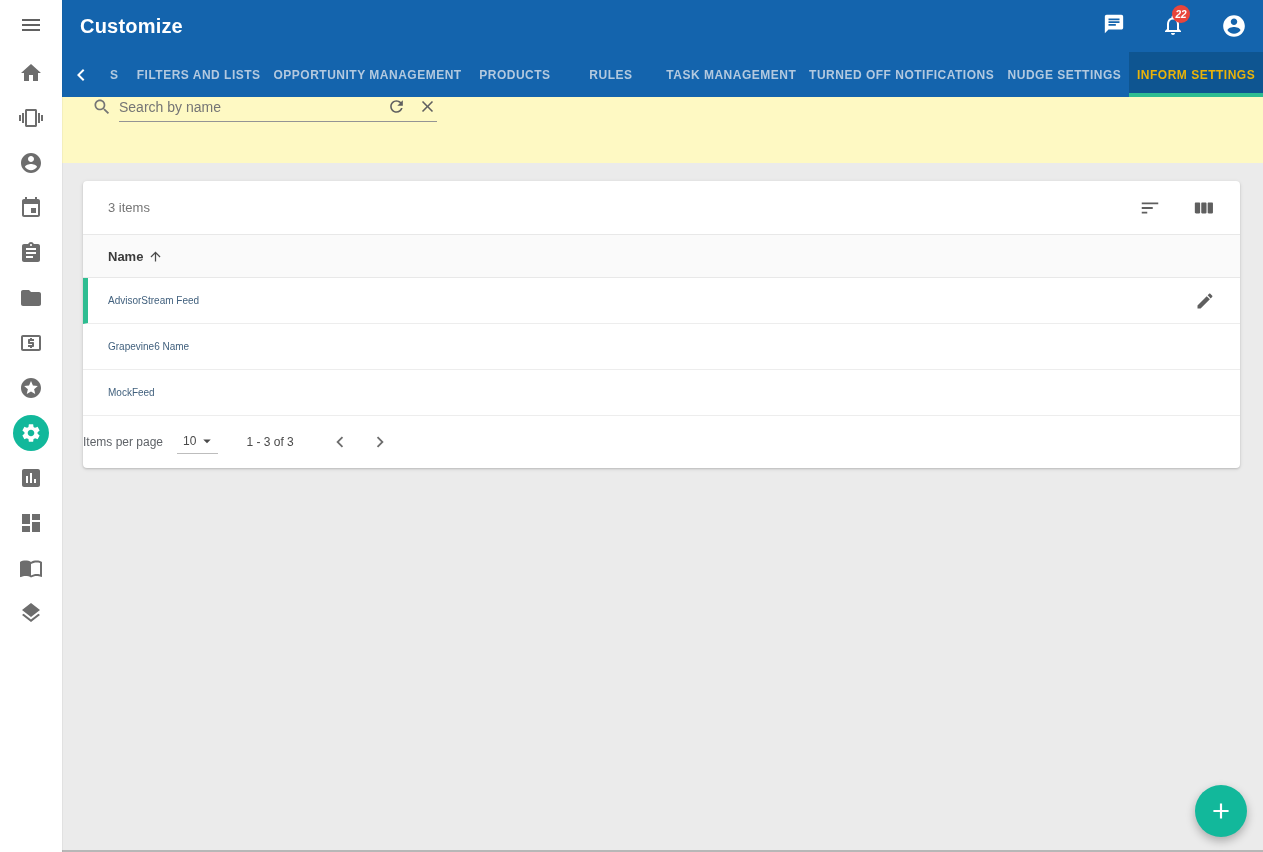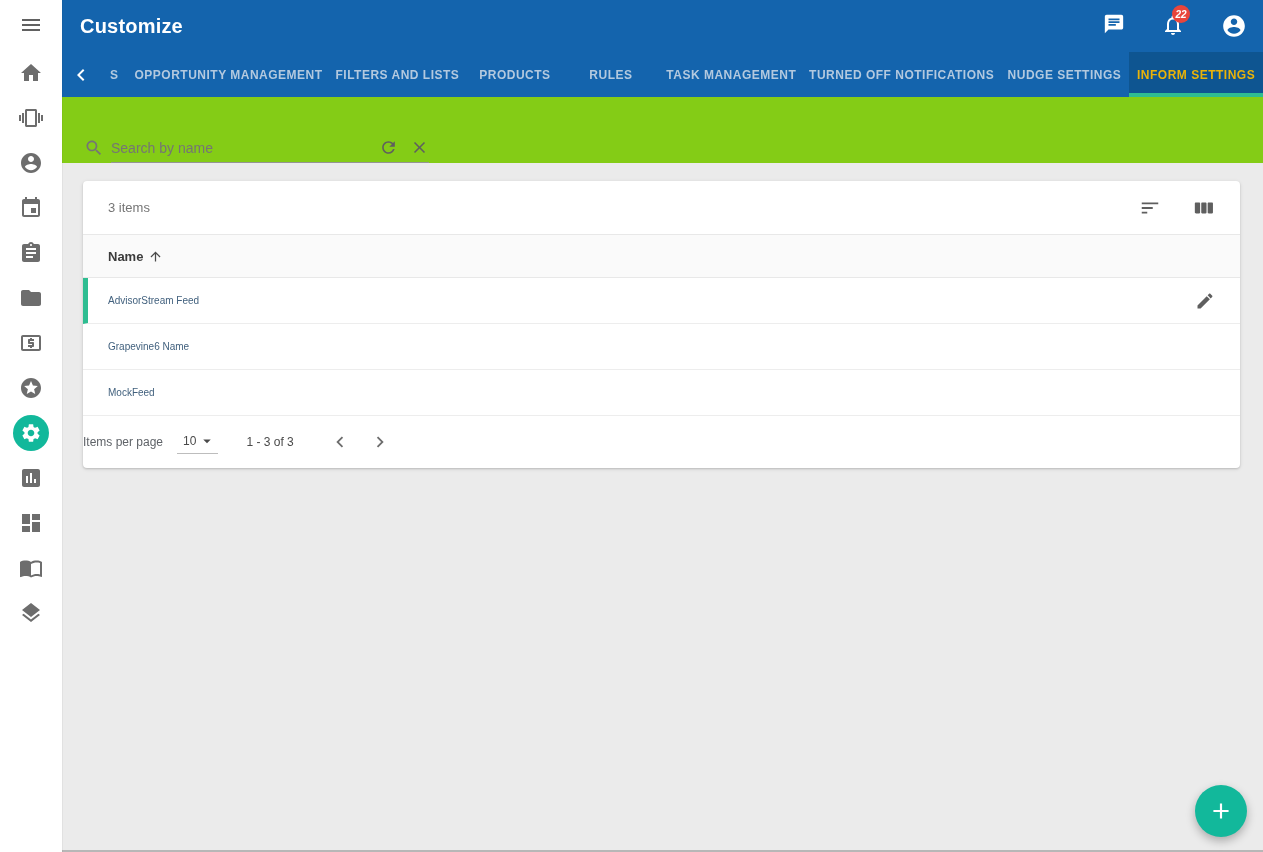--- a/index.html
+++ b/index.html
@@ -30,21 +30,21 @@
   .tabs-row { height:45px; display:flex; align-items:stretch; }
   .back-btn { width:40px; display:flex; align-items:center; justify-content:center; color:#ffffff; cursor:pointer; }
   .tab { display:flex; align-items:center; justify-content:center; min-width:96px; padding:0 12px;
          font-size:12px; font-weight:700; letter-spacing:.5px; color:#b3c9df; cursor:pointer; white-space:nowrap; position:relative; }
   .tab-s { min-width:30px; padding:0 10px; }
   .tab.active { background:#0e5591; color:#eab308; }
   .tab.active::after { content:""; position:absolute; left:0; right:0; bottom:0; height:4px; background:#2ebd91; }
 
   
   .content { position:absolute; top:97px; bottom:0; left:0; right:0; background:#ebebeb; }
-  .search-panel { height:66px; background:#84cc16; display:flex; align-items:flex-end; padding-left:22px; }
+  .search-panel { height:66px; background:#fef9c3; display:flex; align-items:flex-start; padding-left:30px; }
   .search-field { display:flex; align-items:flex-end; }
   .search-glass { color:#757575; margin-right:7px; margin-bottom:5px; }
   .search-inner { width:318px; border-bottom:1px solid #949494; display:flex; align-items:center; padding-bottom:5px; }
   .search-inner input { flex:1; border:none; outline:none; background:transparent; font-size:14px;
                         font-family:"Liberation Sans", sans-serif; color:#333; }
   .search-inner input::placeholder { color:#757575; }
   .search-inner .icon-btn { color:#5f5f5f; margin-left:12px; }
 
   
   .card { margin:18px 23px 0 21px; background:#ffffff; border-radius:4px;
@@ -213,22 +213,22 @@
     </div>
     <div class="tabs-row">
       <div class="back-btn">
         <span>
             <svg width="24" height="24" viewBox="0 0 24 24" fill="currentColor">
               <path d="M15.41 7.41L14 6l-6 6 6 6 1.41-1.41L10.83 12z"></path>
             </svg>
           </span>
       </div>
       <div class="tab tab-s">S</div>
+      <div class="tab">FILTERS AND LISTS</div>
       <div class="tab">OPPORTUNITY MANAGEMENT</div>
-      <div class="tab">FILTERS AND LISTS</div>
       <div class="tab">PRODUCTS</div>
       <div class="tab">RULES</div>
       <div class="tab">TASK MANAGEMENT</div>
       <div class="tab">TURNED OFF NOTIFICATIONS</div>
       <div class="tab">NUDGE SETTINGS</div>
       <div class="tab active">INFORM SETTINGS</div>
     </div>
   </div>
 
   <div class="content">

